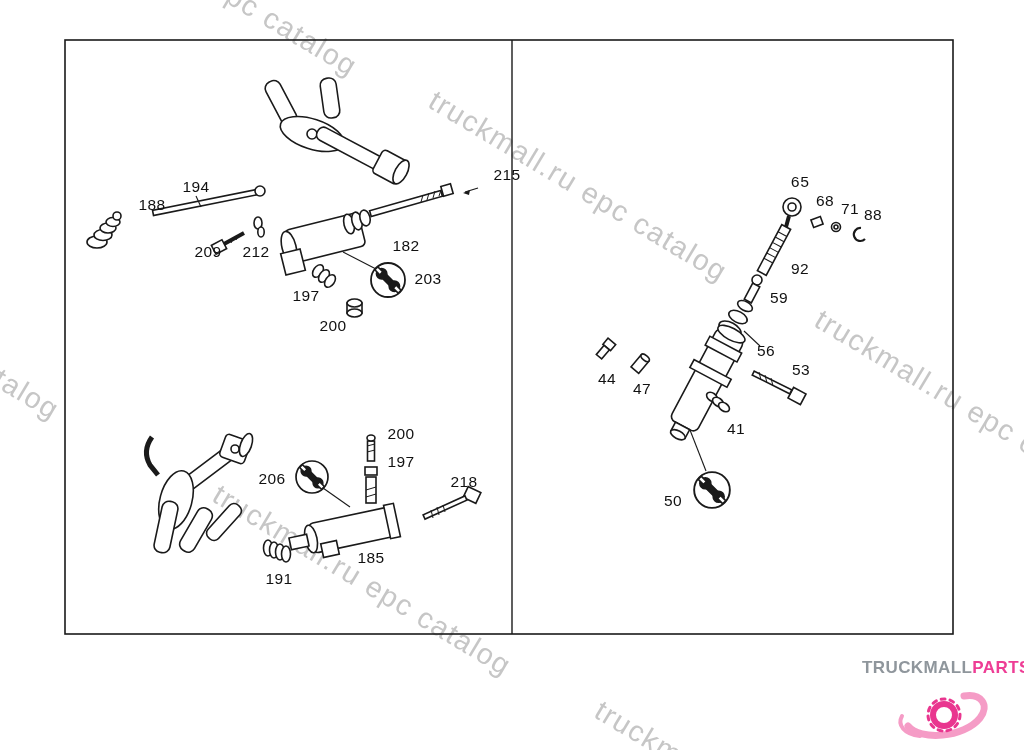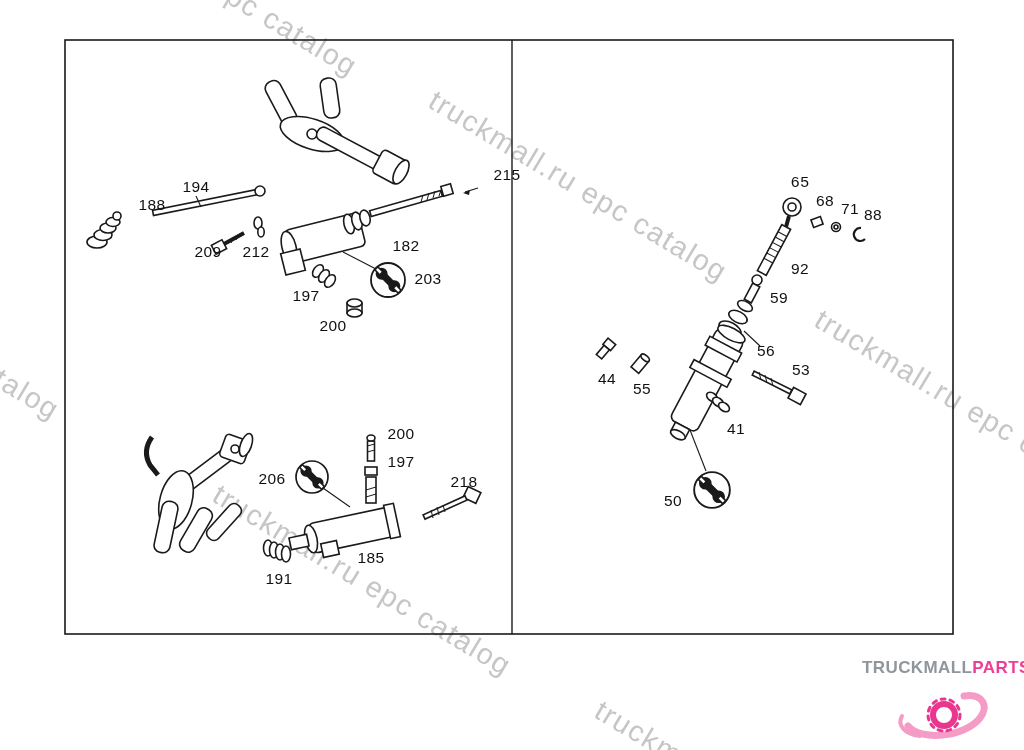--- a/index.html
+++ b/index.html
@@ -245,21 +245,21 @@
 
 <div class="part-label" style="left:800px; top:183px;font-family:Liberation Mono, monospace;">65</div>
 <div class="part-label" style="left:825px; top:201px;">68</div>
 <div class="part-label" style="left:850px; top:209px;">71</div>
 <div class="part-label" style="left:873px; top:215px;">88</div>
 <div class="part-label" style="left:800px; top:269px;">92</div>
 <div class="part-label" style="left:779px; top:298px;">59</div>
 <div class="part-label" style="left:766px; top:351px;">56</div>
 <div class="part-label" style="left:801px; top:370px;">53</div>
 <div class="part-label" style="left:607px; top:373px;margin-top:6px;">44</div>
-<div class="part-label" style="left:642px; top:389px;">55</div>
+<div class="part-label" style="left:642px; top:389px;">47</div>
 <div class="part-label" style="left:736px; top:429px;">41</div>
 <div class="part-label" style="left:673px; top:501px;">50</div>
 
 <div class="brand">
   <span class="gray">TRUCKMALL</span><span class="pink">PARTS</span>
 </div>
 <svg class="logo-swoosh" width="110" height="74" viewBox="0 0 110 74">
   <g fill="none" stroke-linecap="round">
     <path d="M18,52 C30,67 74,64 90,44 C100,31 91,19 74,22" stroke="#f59cc6" stroke-width="7"></path>
     <path d="M30,62 C14,60 7,51 12,42" stroke="#f59cc6" stroke-width="4"></path>

